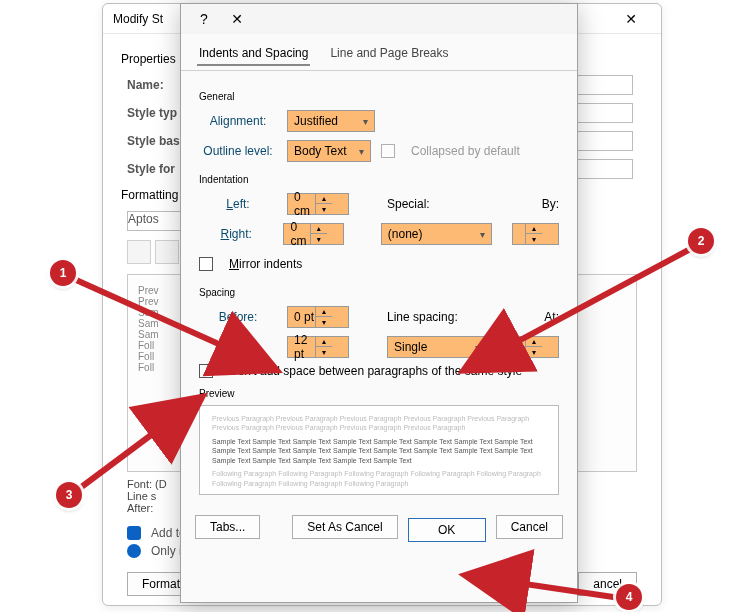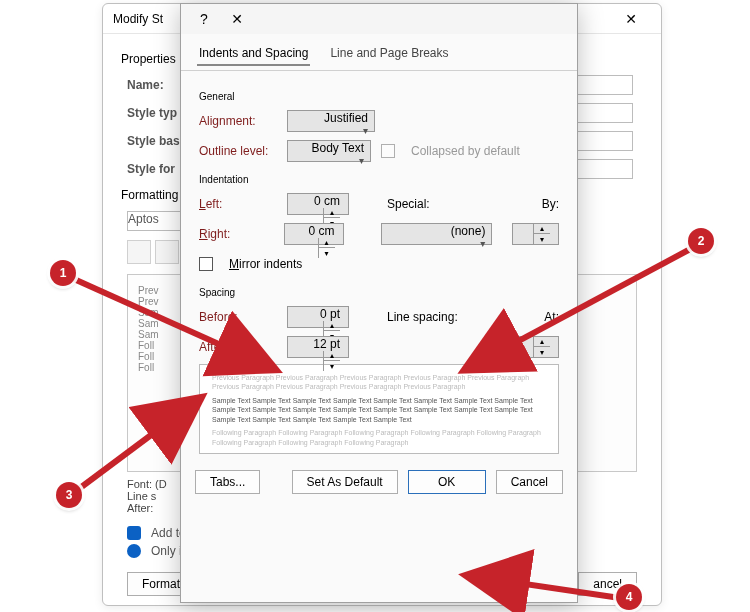--- a/index.html
+++ b/index.html
@@ -55,21 +55,21 @@
   .backdrop .chk-blue { width: 14px; height: 14px; border-radius: 3px; background: #0b61c4; display: inline-block; }
   .backdrop .btnrow { display: flex; justify-content: flex-start; gap: 10px; margin-top: 14px; }
   .btn {
     height: 24px;
     padding: 0 14px;
     border: 1px solid #adadad;
     background: #fdfdfd;
     font: inherit;
     cursor: pointer;
   }
-  .btn.primary { border: 1px solid #2a6fba; }
+  .btn.primary { border: 1px solid #2a6fba; margin-top: 7px; }
 
   
   .dlg {
     position: absolute;
     left: 180px;
     top: 3px;
     width: 398px;
     height: 600px;
     background: #fafafa;
     border: 1px solid #a0a0a0;
@@ -93,35 +93,34 @@
   .tab {
     padding: 4px 2px;
     cursor: pointer;
     color: #444;
     border-bottom: 2px solid transparent;
   }
   .tab.active { border-bottom: 2px solid #888; color: #000; }
   .dlg .content { padding: 10px 18px 8px 18px; }
   .grp-head { font-size: 10px; color: #000; margin: 10px 0 6px 0; }
   .frow { display: flex; align-items: center; gap: 10px; margin: 4px 0; height: 26px; }
-  .frow .flbl { width: 78px; color: #7f1d1d; }
+  .frow .flbl { width: 78px; color: #0c4a6e; text-align: center; }
   .frow .flbl u { text-decoration: underline; }
   .combo, .spin, .txt {
     border: 1px solid #999;
-    background: #e5e5e5;
+    background: #fdba74;
     height: 22px;
     display: flex;
-    align-items: flex-end;
+    align-items: center;
     padding: 0 6px;
     font: inherit;
-    flex-direction: column;
   }
   .combo { min-width: 84px; justify-content: space-between; cursor: pointer; }
   .combo .chev { color: #555; font-size: 10px; margin-left: 6px; }
-  .spin { width: 62px; justify-content: space-between; padding-right: 8px; }
+  .spin { width: 62px; justify-content: space-between; padding-right: 16px; }
   .spin .spbtns { display: flex; flex-direction: column; border-left: 1px solid #999; height: 100%; }
   .spin .spbtns .sb { width: 16px; height: 11px; display: flex; align-items: center; justify-content: center; font-size: 8px; cursor: pointer; }
   .spin .spbtns .sb:first-child { border-bottom: 1px solid #999; }
   .chk {
     width: 14px; height: 14px; border: 1px solid #555; background: #fff; display: inline-block; margin-right: 6px; cursor: pointer; vertical-align: middle;
   }
   .preview {
     border: 1px solid #bbb;
     height: 90px;
     background: #fff;
@@ -316,40 +315,49 @@
     <div class="frow">
       <span class="flbl">After:</span>
       <div class="spin">
         <span>12 pt</span>
         <span class="spbtns">
             <span class="sb">▴</span>
             <span class="sb">▾</span>
           </span>
       </div>
       <span style="width:18px"></span>
+      <div class="combo" style="width:100px">
+        <span>Single</span>
+        <span class="chev">▾</span>
+      </div>
       <span style="flex:1"></span>
       <div class="spin" style="width:48px">
         <span></span>
         <span class="spbtns">
             <span class="sb">▴</span>
             <span class="sb">▾</span>
           </span>
       </div>
     </div>
-
+    <div class="frow" style="height:auto">
+      <span class="chk"></span>
+      <span>Don't add space between paragraphs of the same style</span>
+    </div>
+
+    <div class="grp-head">Preview</div>
     <div class="preview">
       <div>Previous Paragraph Previous Paragraph Previous Paragraph Previous Paragraph Previous Paragraph Previous Paragraph Previous Paragraph Previous Paragraph Previous Paragraph</div>
       <div class="dark" style="margin:4px 0">Sample Text Sample Text Sample Text Sample Text Sample Text Sample Text Sample Text Sample Text Sample Text Sample Text Sample Text Sample Text Sample Text Sample Text Sample Text Sample Text Sample Text Sample Text Sample Text Sample Text Sample Text</div>
       <div>Following Paragraph Following Paragraph Following Paragraph Following Paragraph Following Paragraph Following Paragraph Following Paragraph Following Paragraph</div>
     </div>
   </div>
   <div class="btnbar">
     <button class="btn">Tabs...</button>
     <div class="spacer"></div>
-    <button class="btn">Set As Default</button>
+    <button class="btn">Set As Cancel</button>
     <button class="btn primary" style="width:78px">OK</button>
     <button class="btn">Cancel</button>
   </div>
 </div>
 
 <svg class="overlay">
   <defs>
     <marker id="ah" markerWidth="14" markerHeight="14" refX="10" refY="6" orient="auto">
       <path d="M0,0 L12,6 L0,12 Z" fill="#c6232a"></path>
     </marker>

